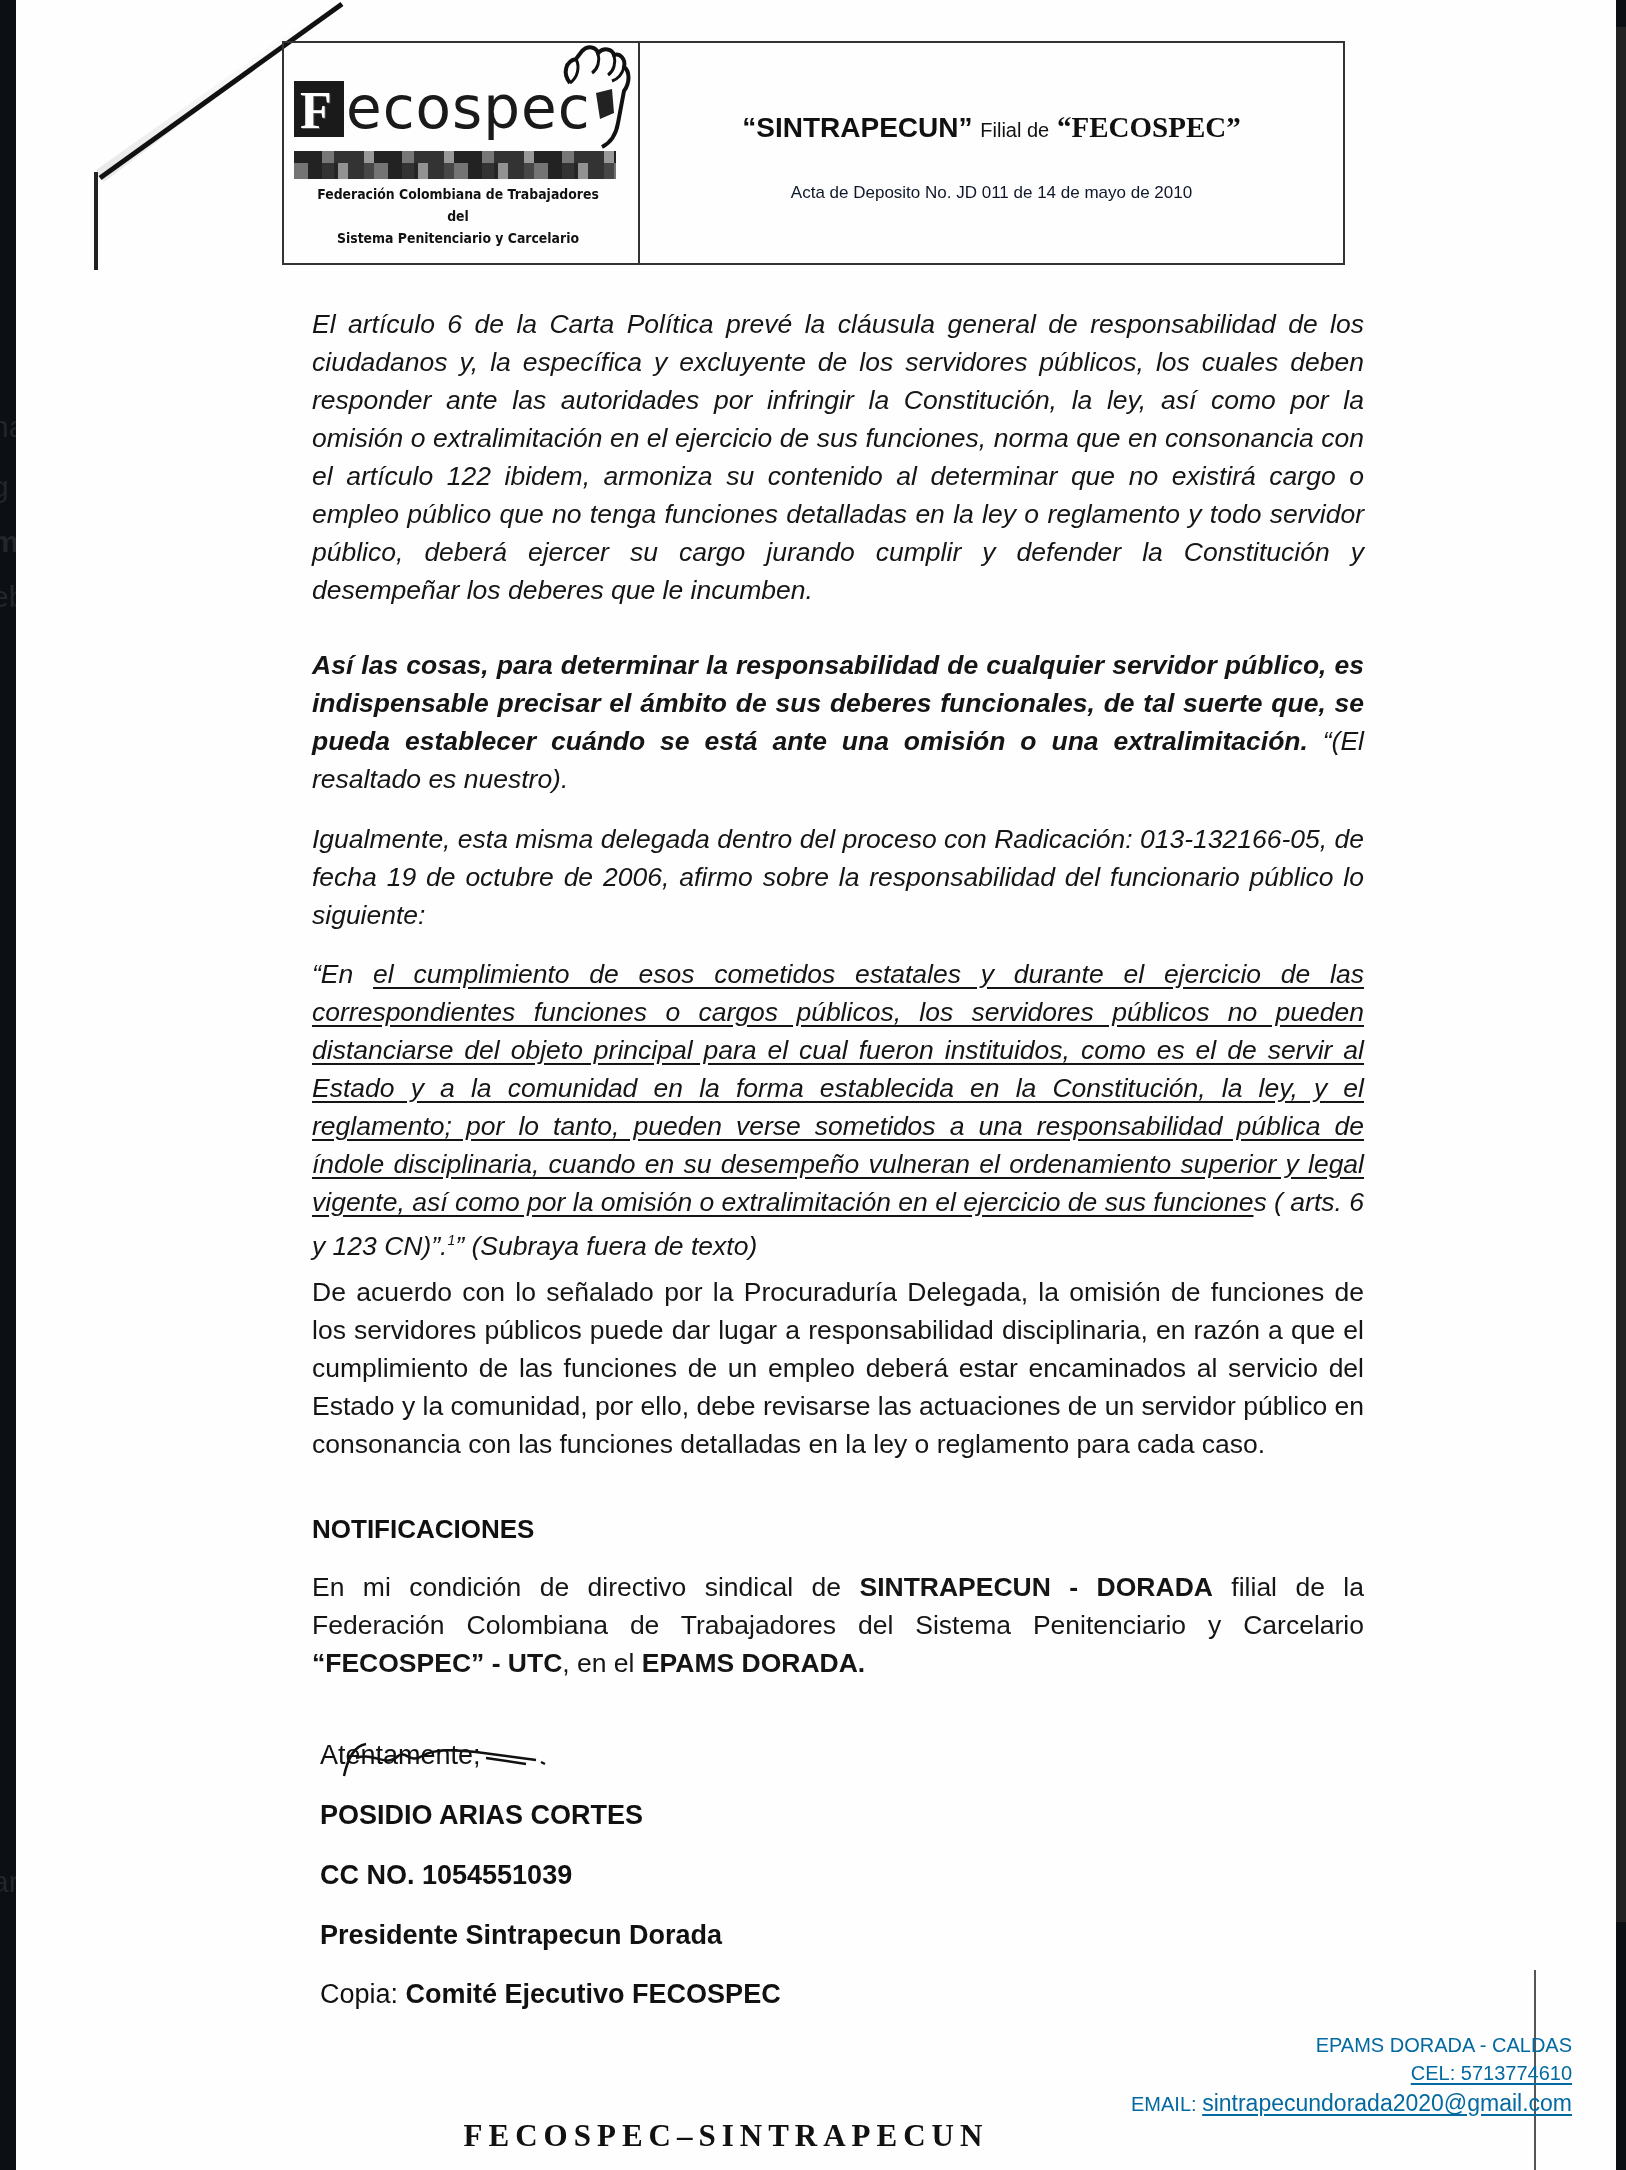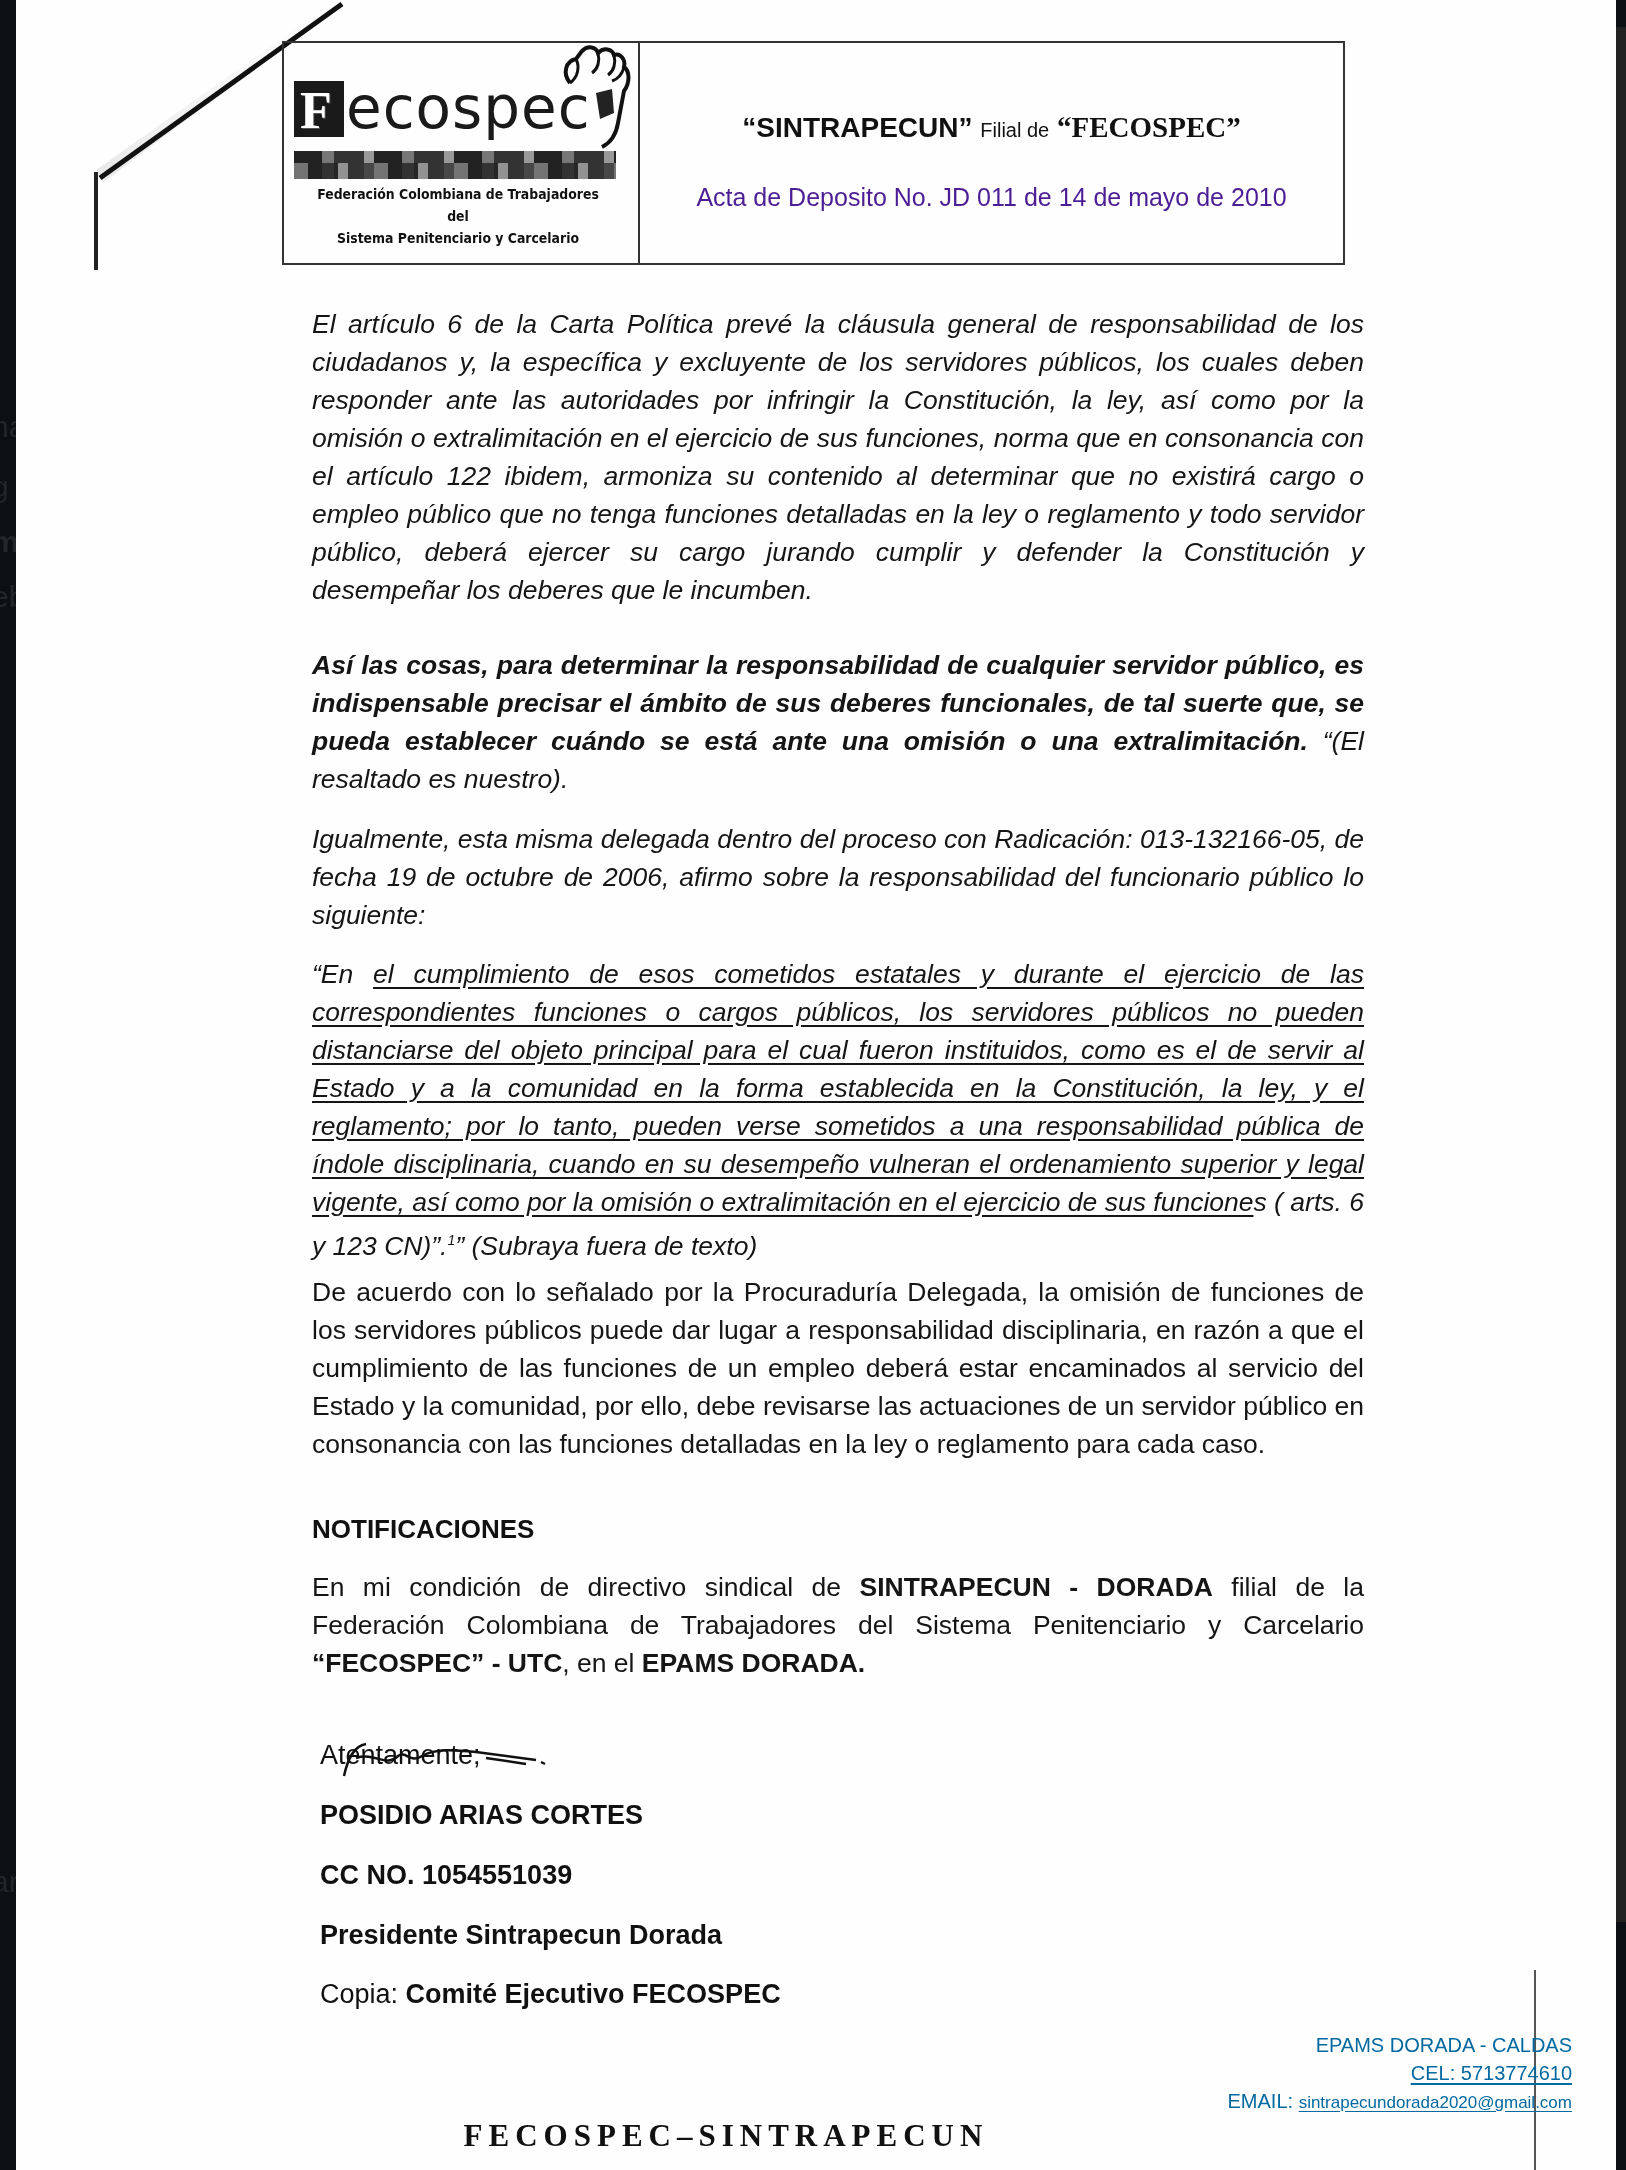--- a/index.html
+++ b/index.html
@@ -64,21 +64,21 @@
       transform: scaleX(0.86); transform-origin: center; color: #111;
     }
     .title-cell { flex: 1; position: relative; }
     .title-line {
       position: absolute; left: 0; right: 0; top: 68px; text-align: center; font-size: 28px;
     }
     .title-line .sin { font-family: "Liberation Sans", sans-serif; font-weight: bold; }
     .title-line .filial { font-size: 20px; }
     .title-line .fec { font-family: "Liberation Serif", serif; font-weight: bold; font-size: 29px; }
     .acta-line {
-      position: absolute; left: 0; right: 0; top: 140px; text-align: center; font-size: 25px; color: #4c1d95;
+      position: absolute; left: 0; right: 0; top: 140px; text-align: center; font-size: 17px; color: #0f172a;
     }
     
     .para {
       position: absolute; left: 296px; width: 1052px; font-size: 26.5px; line-height: 38px;
       text-align: justify; text-align-last: left; color: #151515;
     }
     .narrow { font-family: "Liberation Sans", sans-serif; transform-origin: left top; }
     .ital { font-style: italic; }
     .bold { font-weight: bold; }
     .u { text-decoration: underline; text-underline-offset: 4px; }
@@ -182,16 +182,16 @@
   <div class="sig-line bold" style="top:1900px">Presidente Sintrapecun Dorada</div>
   <div class="sig-line" style="top:1959px">
     <span>Copia: </span><span class="bold">Comité Ejecutivo FECOSPEC</span>
   </div>
 
   <div class="footer" style="top:2034px">EPAMS DORADA - CALDAS</div>
   <div class="footer" style="top:2062px">
     <span class="u">CEL: 5713774610</span>
   </div>
   <div class="footer" style="top:2090px">
-    <span>EMAIL: </span><span class="u" style="font-size:17px">sintrapecundorada2020@gmail.com</span>
+    <span>EMAIL: </span><span class="u" style="font-size:23px">sintrapecundorada2020@gmail.com</span>
   </div>
   <div class="footer-brand">FECOSPEC–SINTRAPECUN</div>
 </div>
 
 </body></html>

